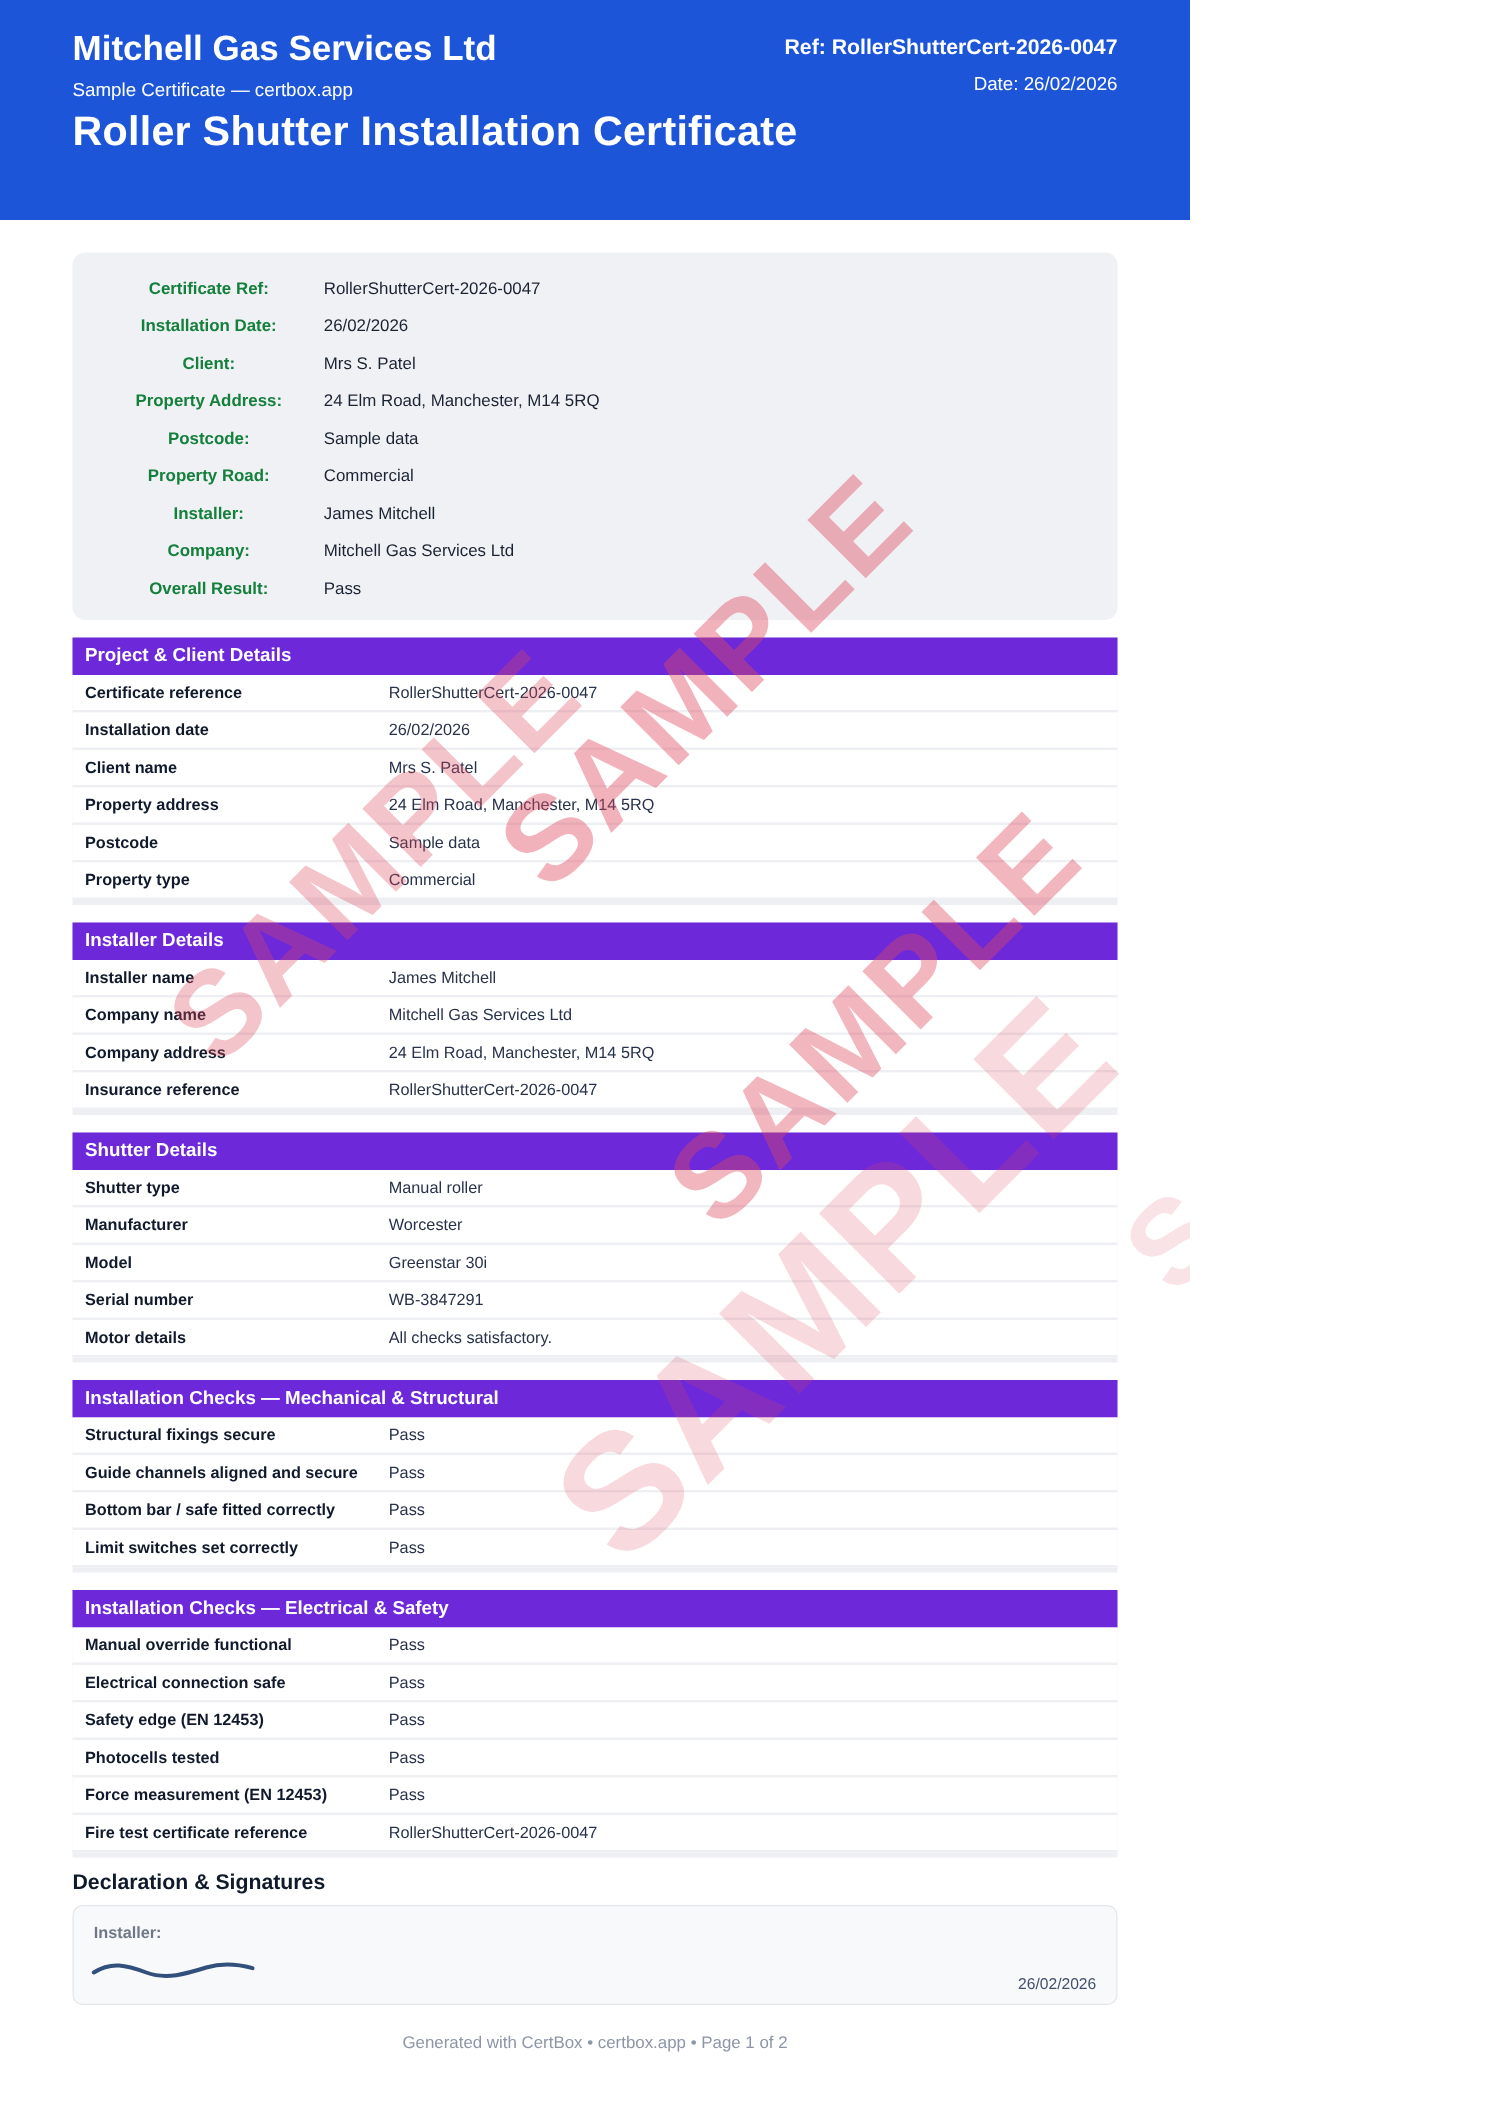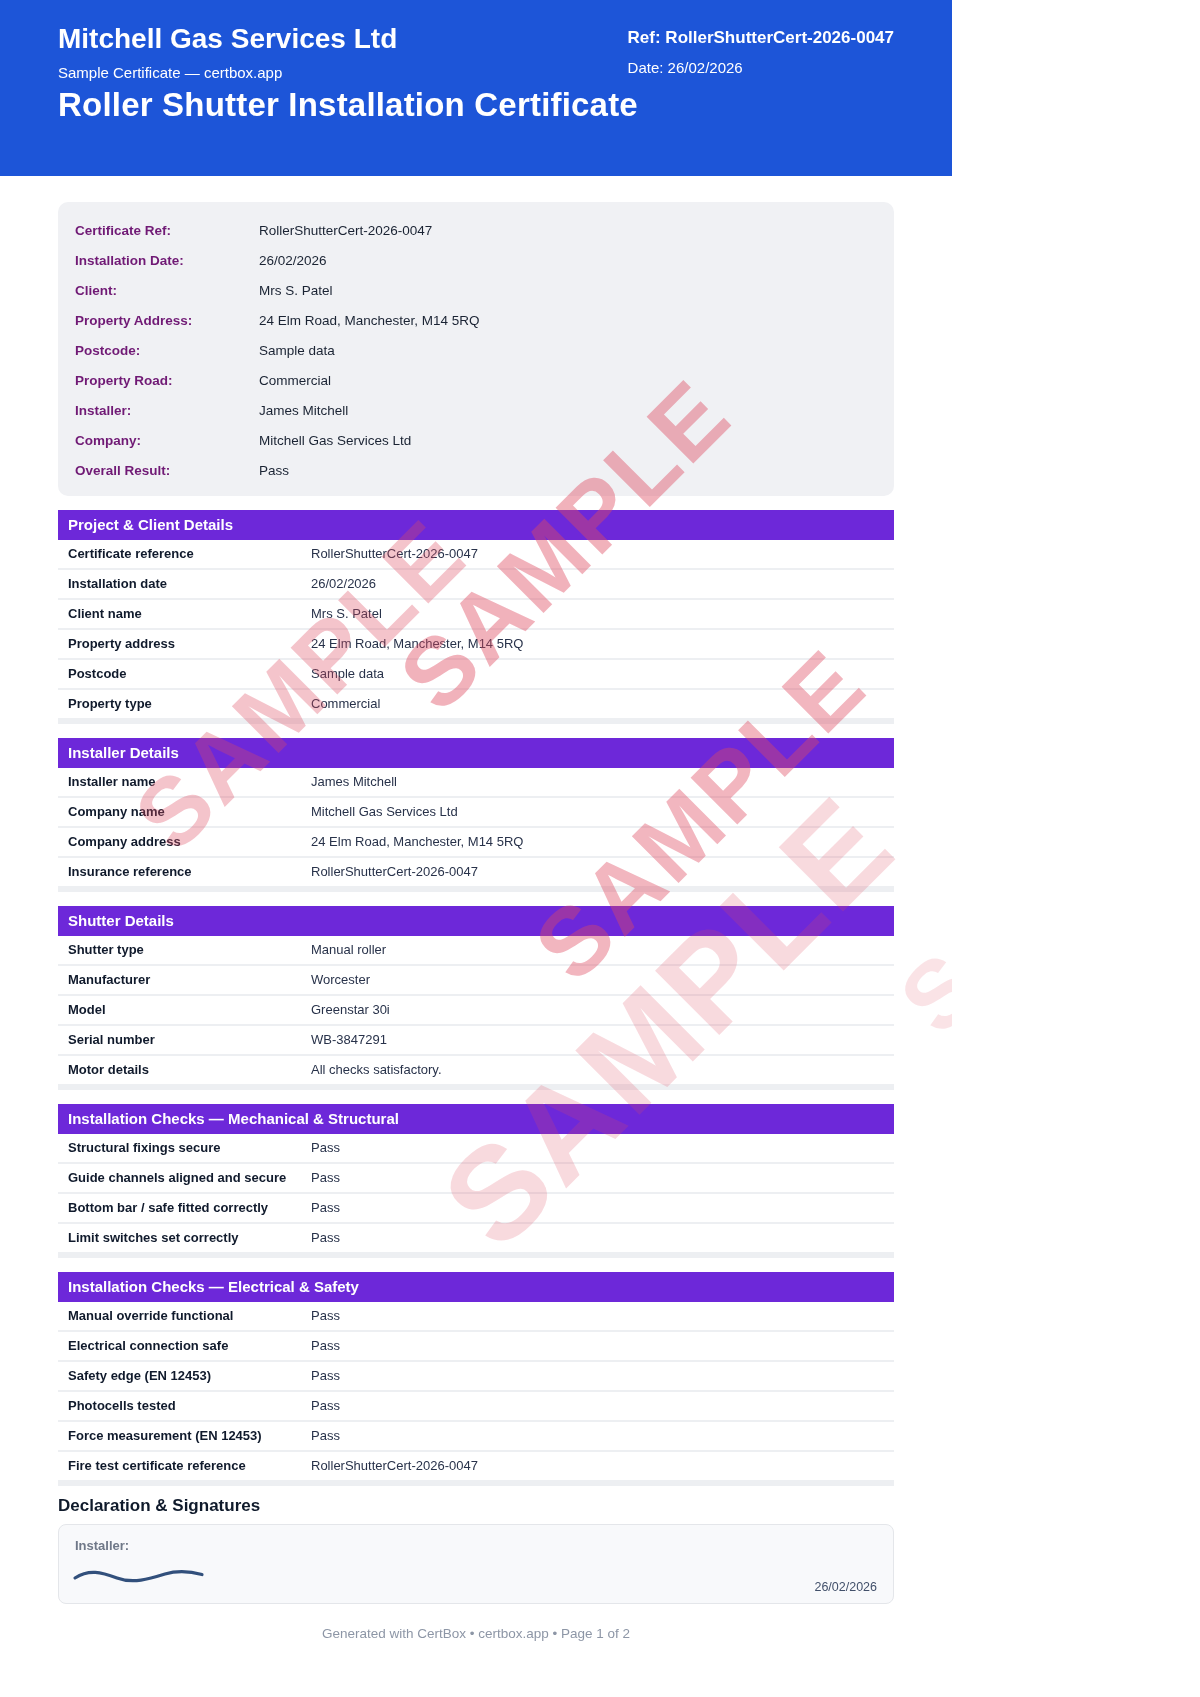--- a/index.html
+++ b/index.html
@@ -6,28 +6,28 @@
   .page {
     position:relative; width:952px; height:1697px; overflow:hidden;
     background:#ffffff; font-family:"Liberation Sans", sans-serif;
     -webkit-font-smoothing:antialiased;
   }
   
   .hdr { height:176px; background:#1d55d8; color:#fff; box-sizing:border-box; padding:24px 58px 0; position:relative; }
   .hdr-company { font-size:28px; font-weight:bold; line-height:1.1; }
   .hdr-sub { font-size:15px; margin-top:9px; }
   .hdr-title { font-size:33px; font-weight:bold; margin-top:5px; letter-spacing:0.2px; }
-  .hdr-right { position:absolute; top:28px; right:58px; text-align:left; }
+  .hdr-right { position:absolute; top:28px; right:58px; text-align:right; }
   .hdr-ref { font-size:17px; font-weight:bold; }
   .hdr-date { font-size:15px; margin-top:11px; }
   
   .content { margin:0 58px; }
   .summary { margin-top:26px; background:#f0f1f4; border-radius:10px; padding:13px 0 11px; }
   .srow { display:flex; height:30px; align-items:center; padding-left:17px; font-size:13.5px; }
-  .slabel { width:184px; flex-shrink:0; color:#701a75; font-weight:bold; }
+  .slabel { width:184px; flex-shrink:0; color:#15803d; font-weight:bold;text-align:center; }
   .sval { color:#1a2333; }
   .section { margin-top:14px; background:#edeff2; padding-bottom:4px; }
   .sec-hdr { height:30px; line-height:30px; background:#6d28d9; color:#fff; font-size:15px; font-weight:bold; padding-left:10px; }
   .trow { display:flex; background:#fff; height:28px; line-height:28px; border-bottom:2px solid #edeff2; font-size:13px;gap:23px; }
   .tlabel { width:220px; flex-shrink:0; padding-left:10px; font-weight:bold; color:#101a2c; white-space:nowrap; }
   .tval { color:#28324a; white-space:nowrap; }
   .decl-h { margin:10px 58px 0; font-size:17px; font-weight:bold; color:#0f1a2b; }
   .sigbox { position:relative; margin:8px 58px 0; height:80px; background:#f8f9fb; border:1px solid #e4e6ea; border-radius:8px; box-sizing:border-box; }
   .sig-label { position:absolute; top:13px; left:16px; font-size:13px; font-weight:bold; color:#6f7888; }
   .sig-stroke { position:absolute; top:38px; left:12px; }

